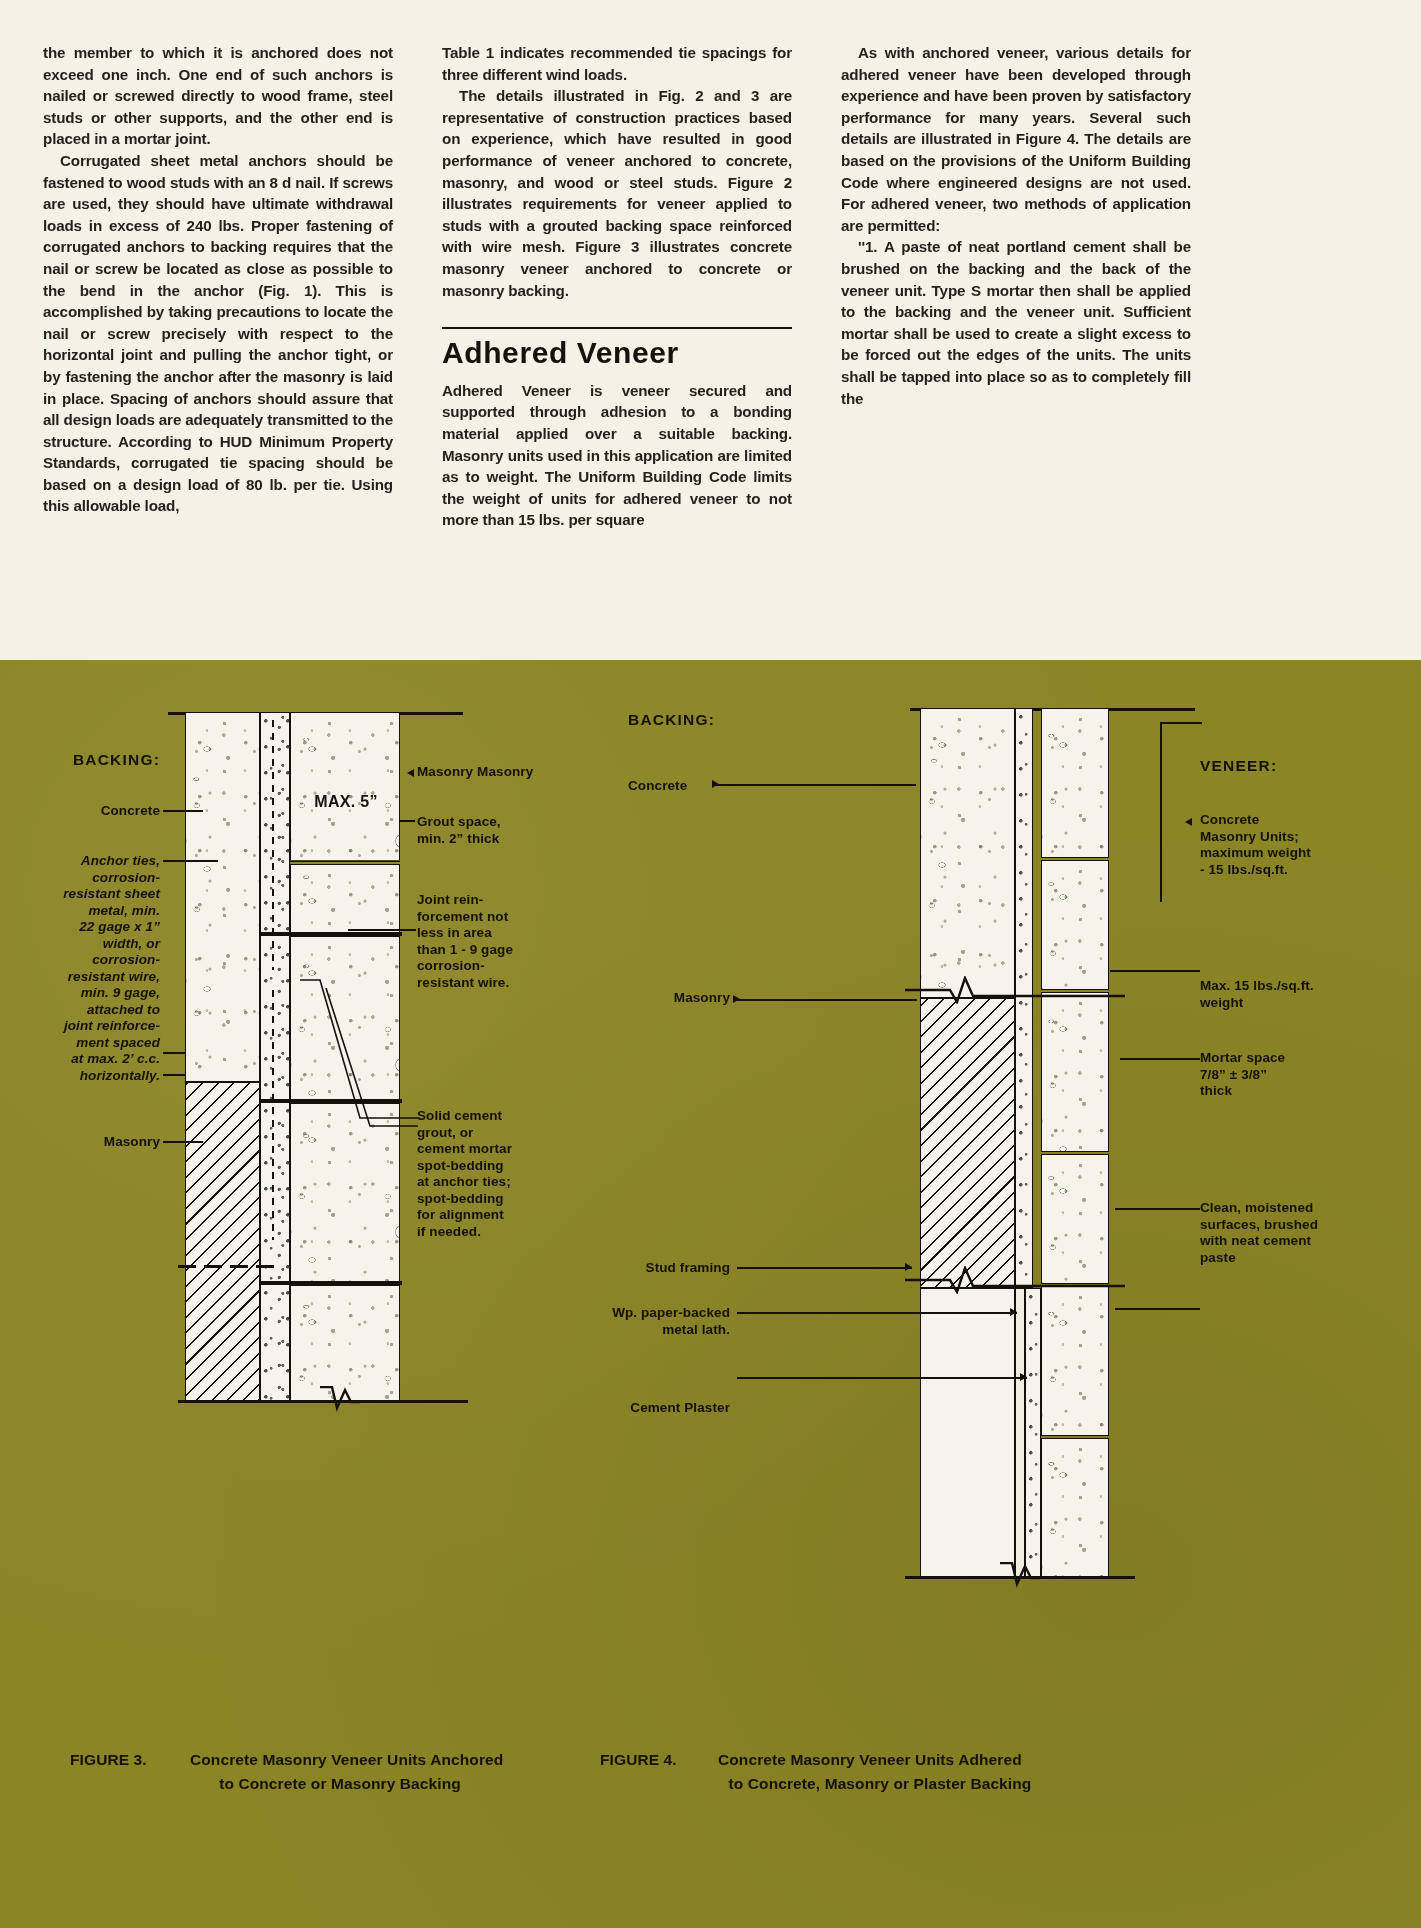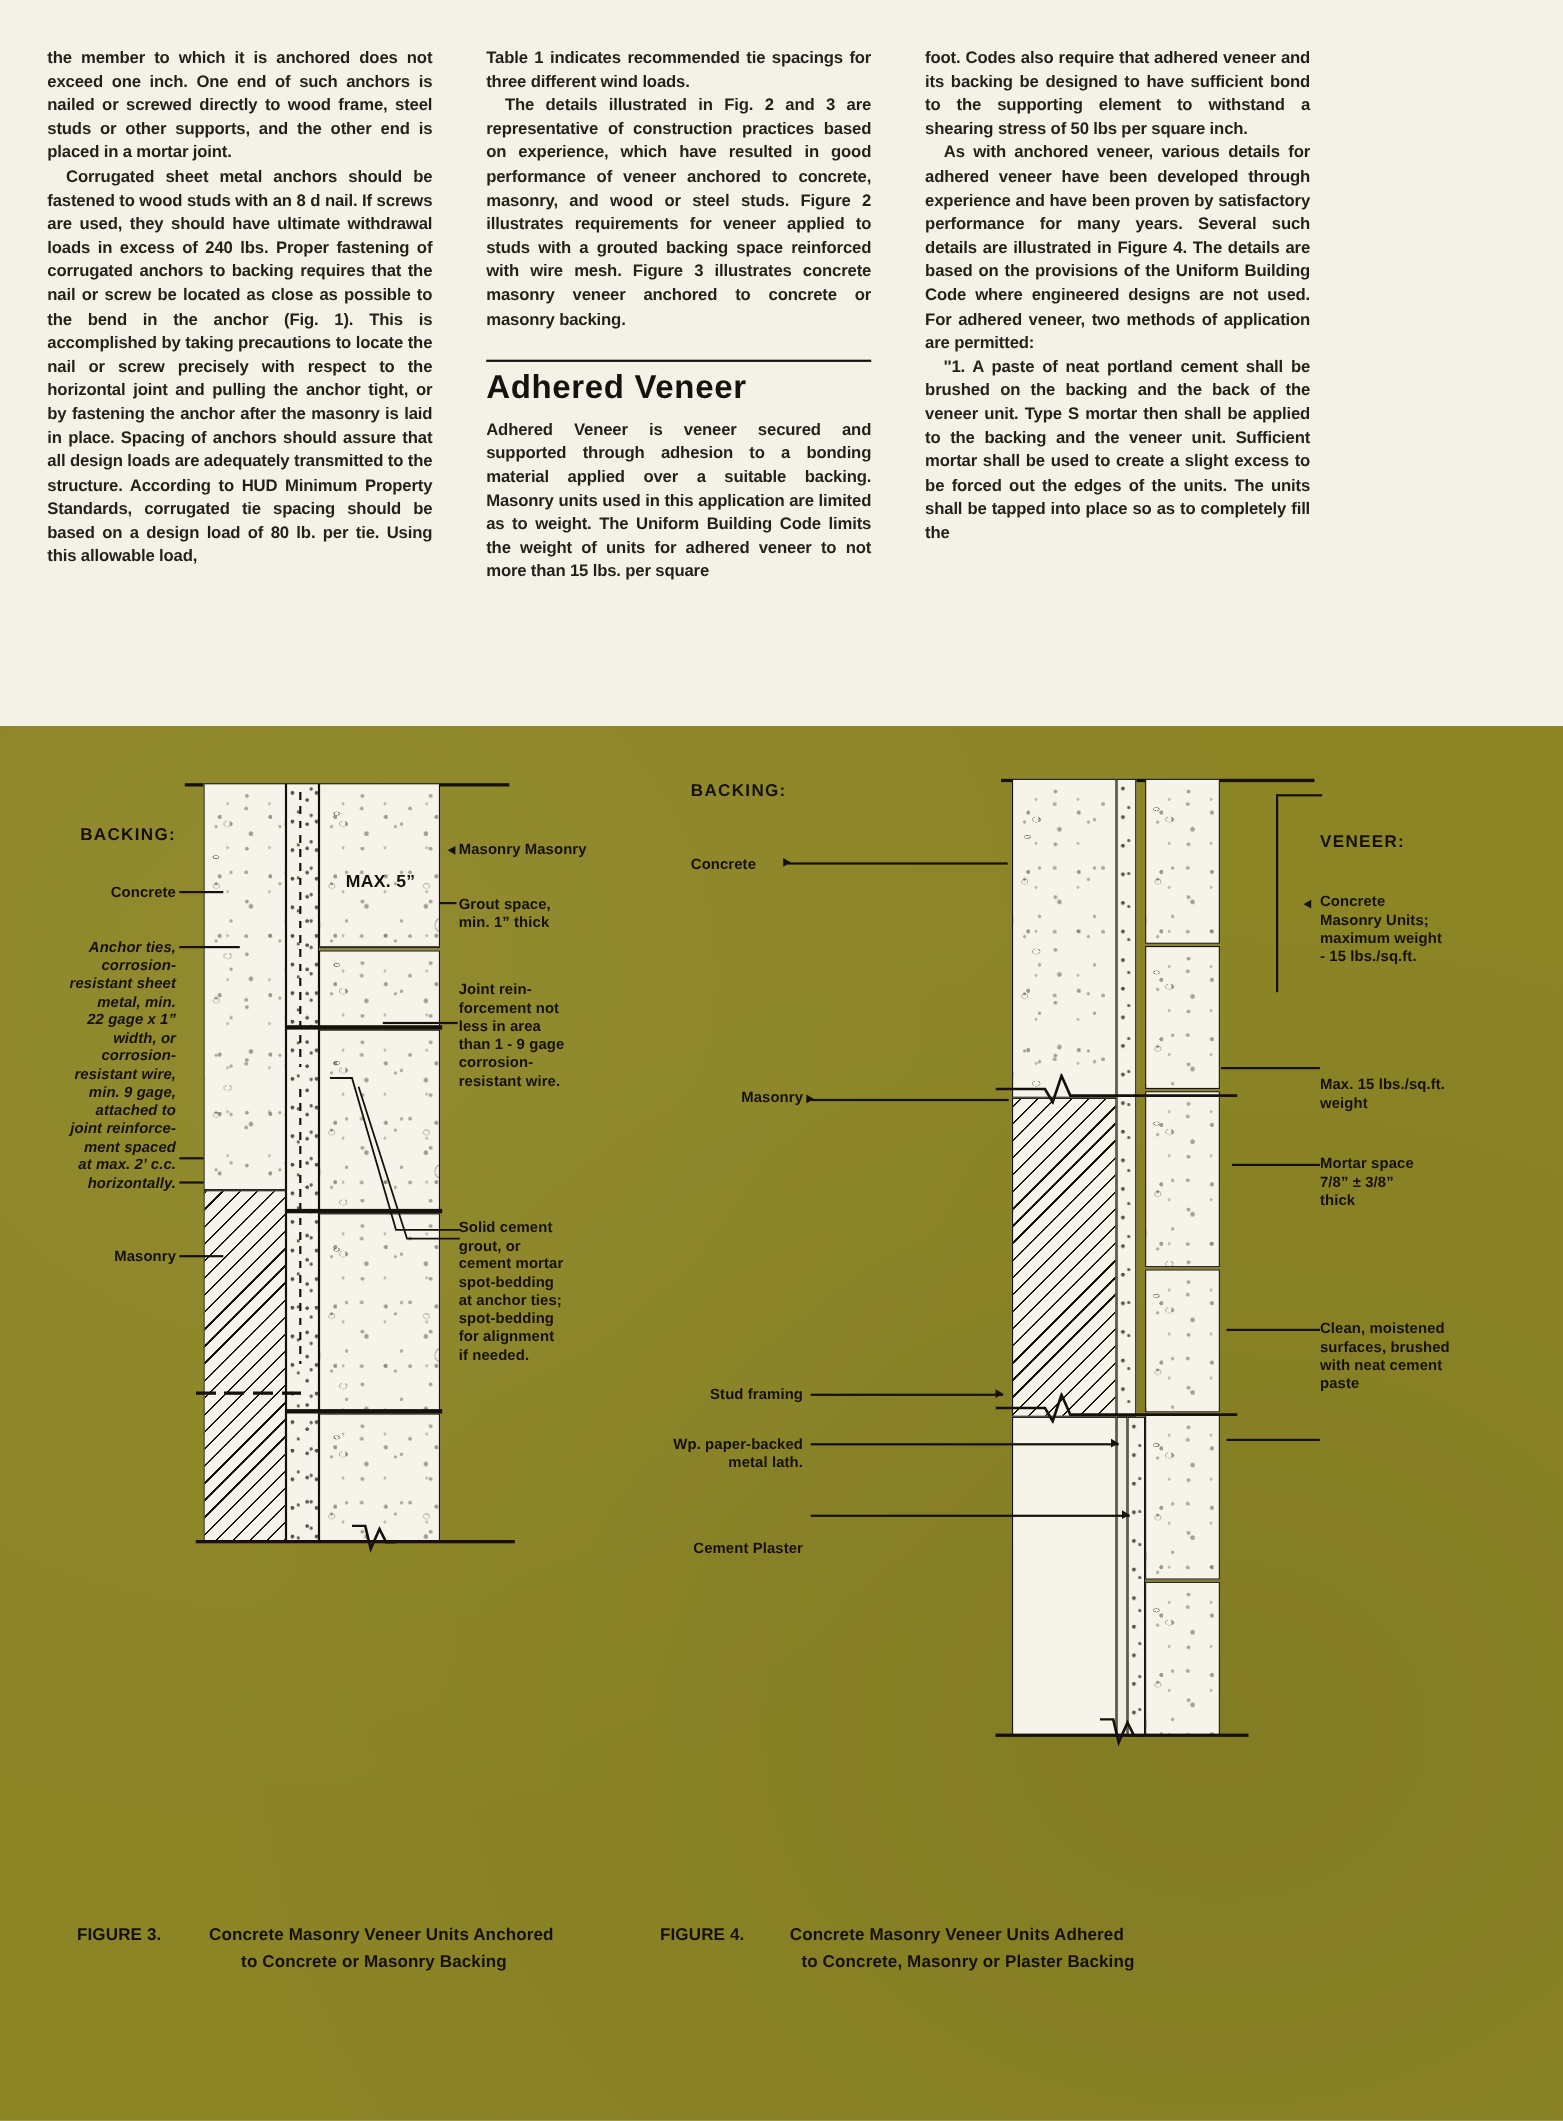--- a/index.html
+++ b/index.html
@@ -203,21 +203,20 @@
       </div>
 
       <div class="col">
         <p>Table 1 indicates recommended tie spacings for three different wind loads.</p>
         <p class="indent">The details illustrated in Fig. 2 and 3 are representative of construction practices based on experience, which have resulted in good performance of veneer anchored to concrete, masonry, and wood or steel studs. Figure 2 illustrates requirements for veneer applied to studs with a grouted backing space reinforced with wire mesh. Figure 3 illustrates concrete masonry veneer anchored to concrete or masonry backing.</p>
         <h2 class="section-head">Adhered Veneer</h2>
         <p>Adhered Veneer is veneer secured and supported through adhesion to a bonding material applied over a suitable backing. Masonry units used in this application are limited as to weight. The Uniform Building Code limits the weight of units for adhered veneer to not more than 15 lbs. per square</p>
       </div>
 
       <div class="col">
-        <p>foot. Codes also require that adhered veneer and its backing be designed to have sufficient bond to the supporting element to withstand a shearing stress of 50 lbs per square inch.</p>
         <p class="indent">As with anchored veneer, various details for adhered veneer have been developed through experience and have been proven by satisfactory performance for many years. Several such details are illustrated in Figure 4. The details are based on the provisions of the Uniform Building Code where engineered designs are not used. For adhered veneer, two methods of application are permitted:</p>
         <p class="indent">''1. A paste of neat portland cement shall be brushed on the backing and the back of the veneer unit. Type S mortar then shall be applied to the backing and the veneer unit. Sufficient mortar shall be used to create a slight excess to be forced out the edges of the units. The units shall be tapped into place so as to completely fill the</p>
       </div>
 
     </div>
   </div>
 
   <div id="figure-panel">
 
     <div>
@@ -278,21 +277,21 @@
 
     <div class="fig-label ta-r" style="left:20px; top:474px; width:140px;">Masonry</div>
     <div class="lead" style="left:163px; top:481px; width:40px;"></div>
 
     <div class="fig-label ta-c" style="left:300px; top:134px; width:92px; font-size:16px; letter-spacing:0.3px;">MAX. 5”</div>
 
     <div class="arrow-l" style="left:407px; top:109px;"></div>
     <div class="fig-label ta-l" style="left:417px; top:104px; width:180px;">Masonry Masonry</div>
 
     <div class="fig-label ta-l" style="left:417px; top:154px; width:160px; white-space:pre-line;">Grout space,
-min. 1” thick</div>
+min. 2” thick</div>
     <div class="lead" style="left:400px; top:160px; width:15px;"></div>
 
     <div class="fig-label ta-l" style="left:417px; top:232px; width:165px; white-space:pre-line;">Joint rein-
 forcement not
 less in area
 than 1 - 9 gage
 corrosion-
 resistant wire.</div>
     <div class="lead" style="left:348px; top:269px; width:68px;"></div>
 

